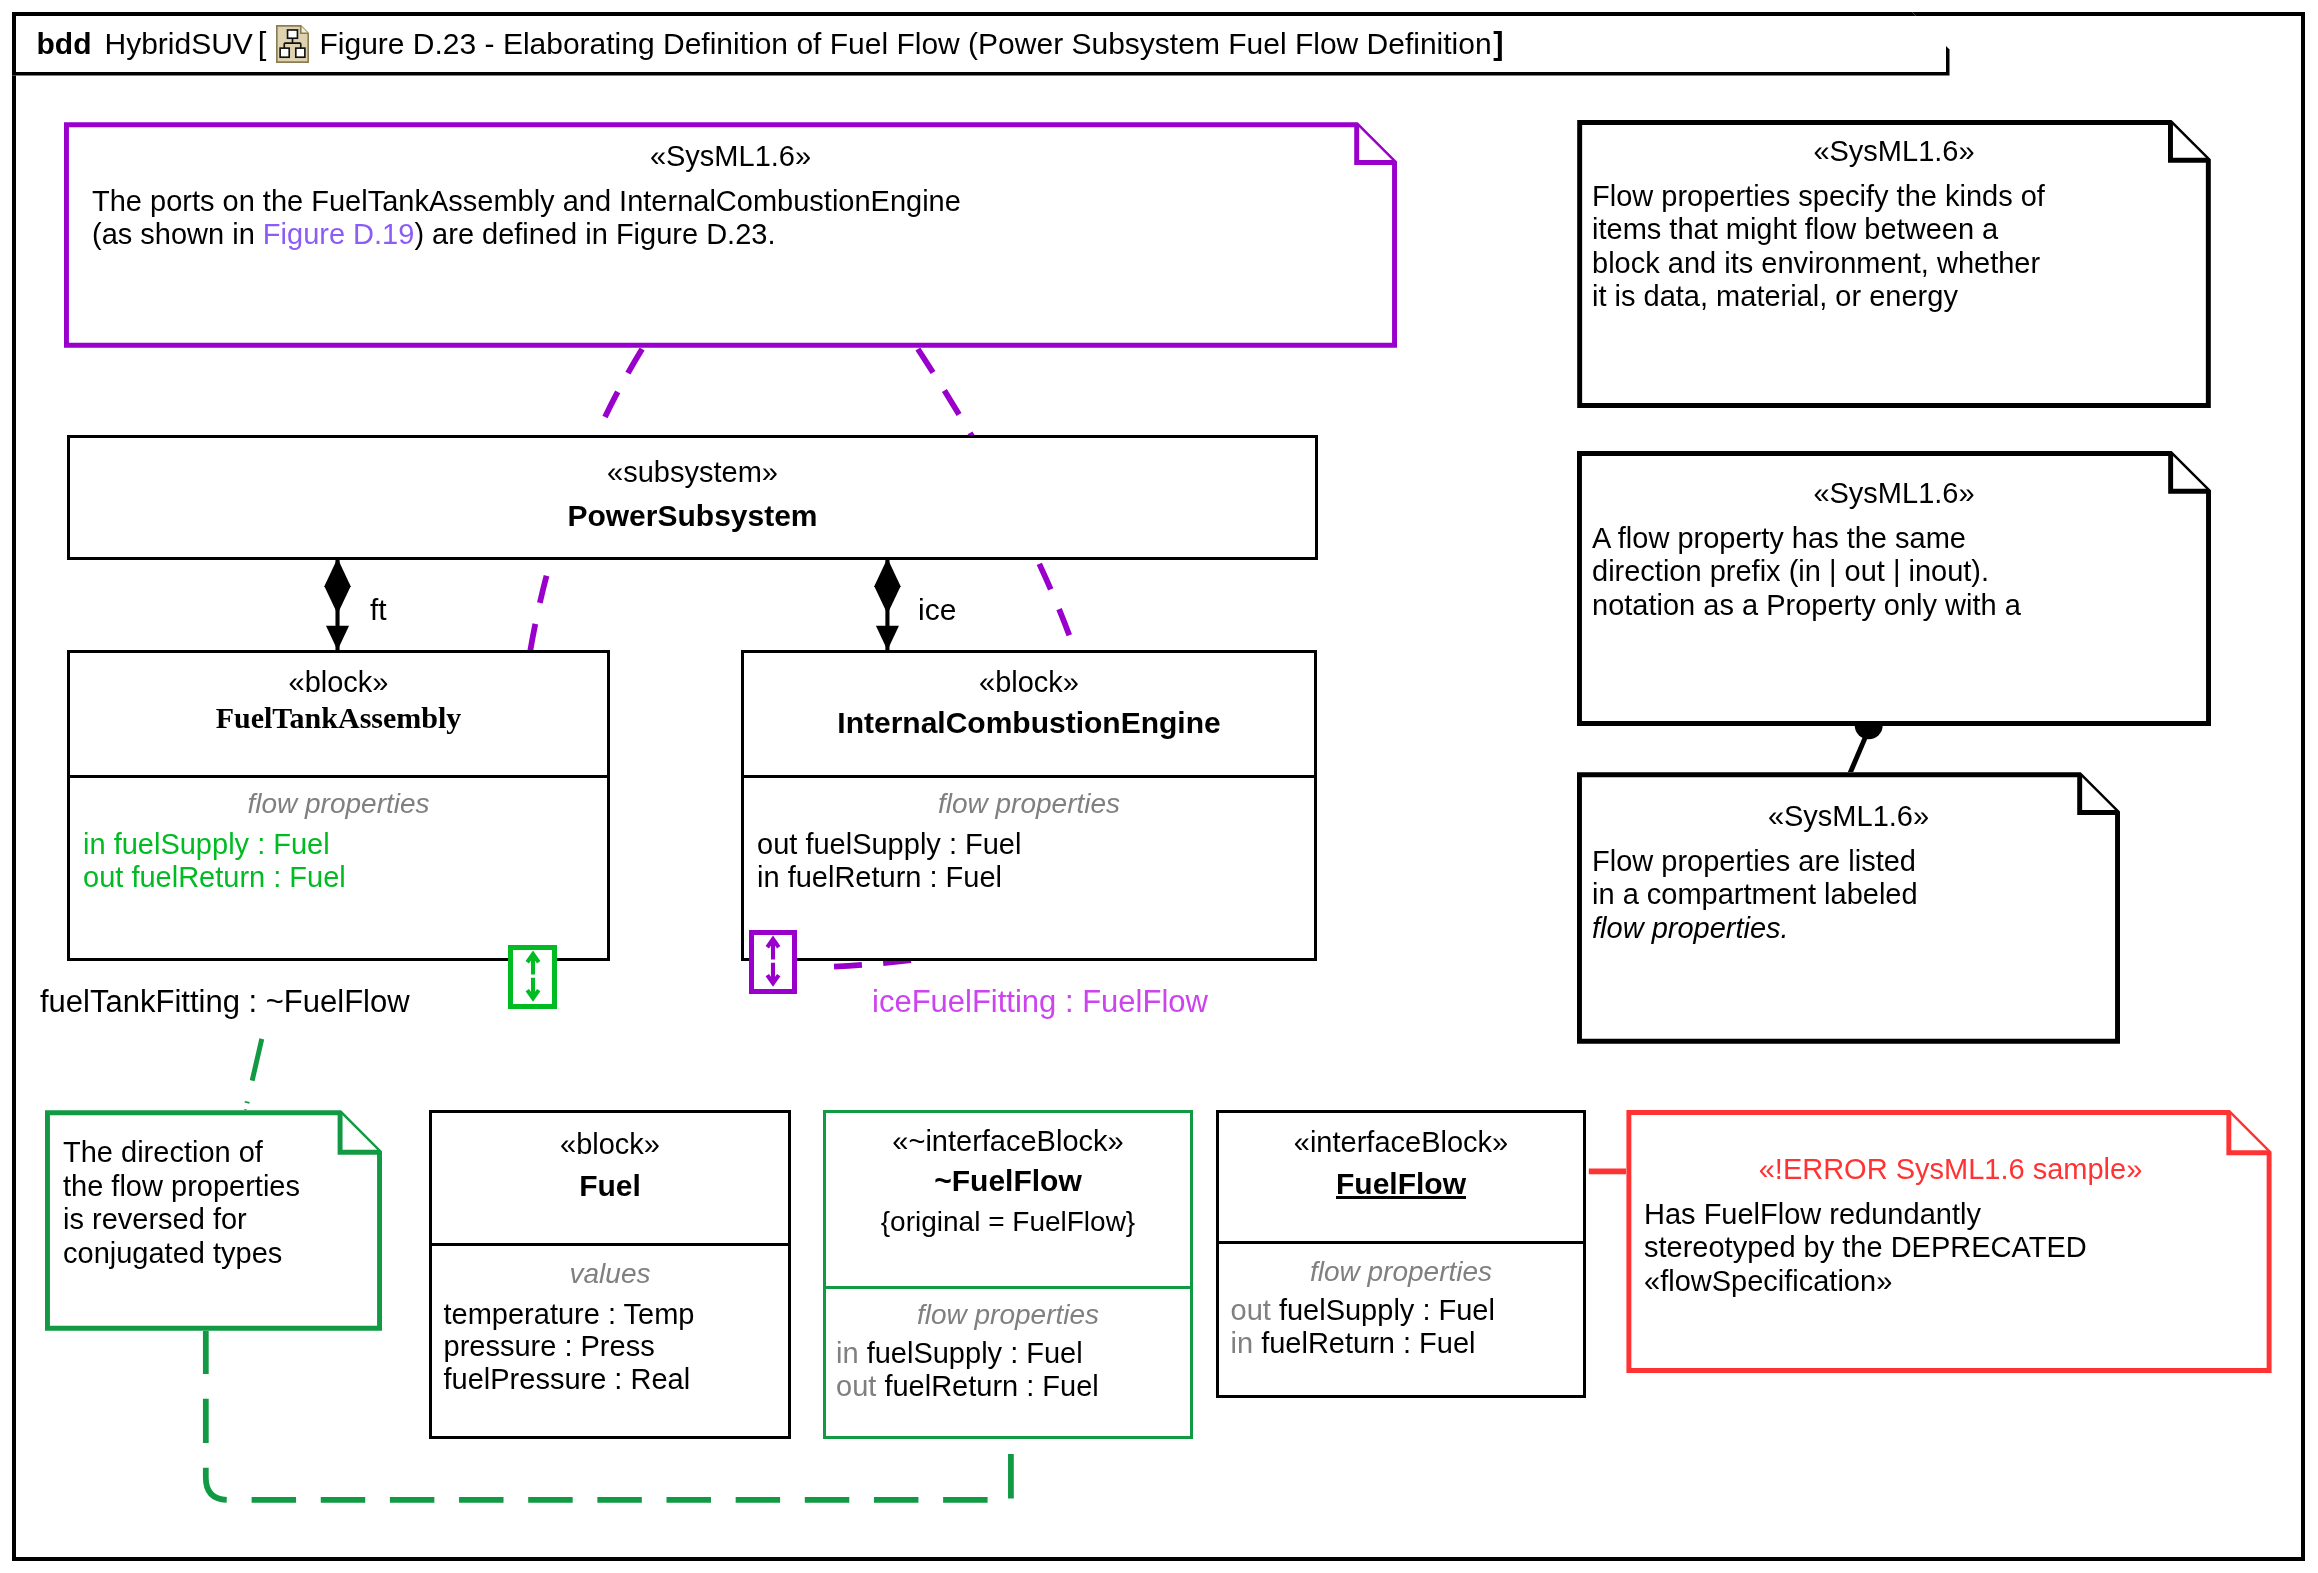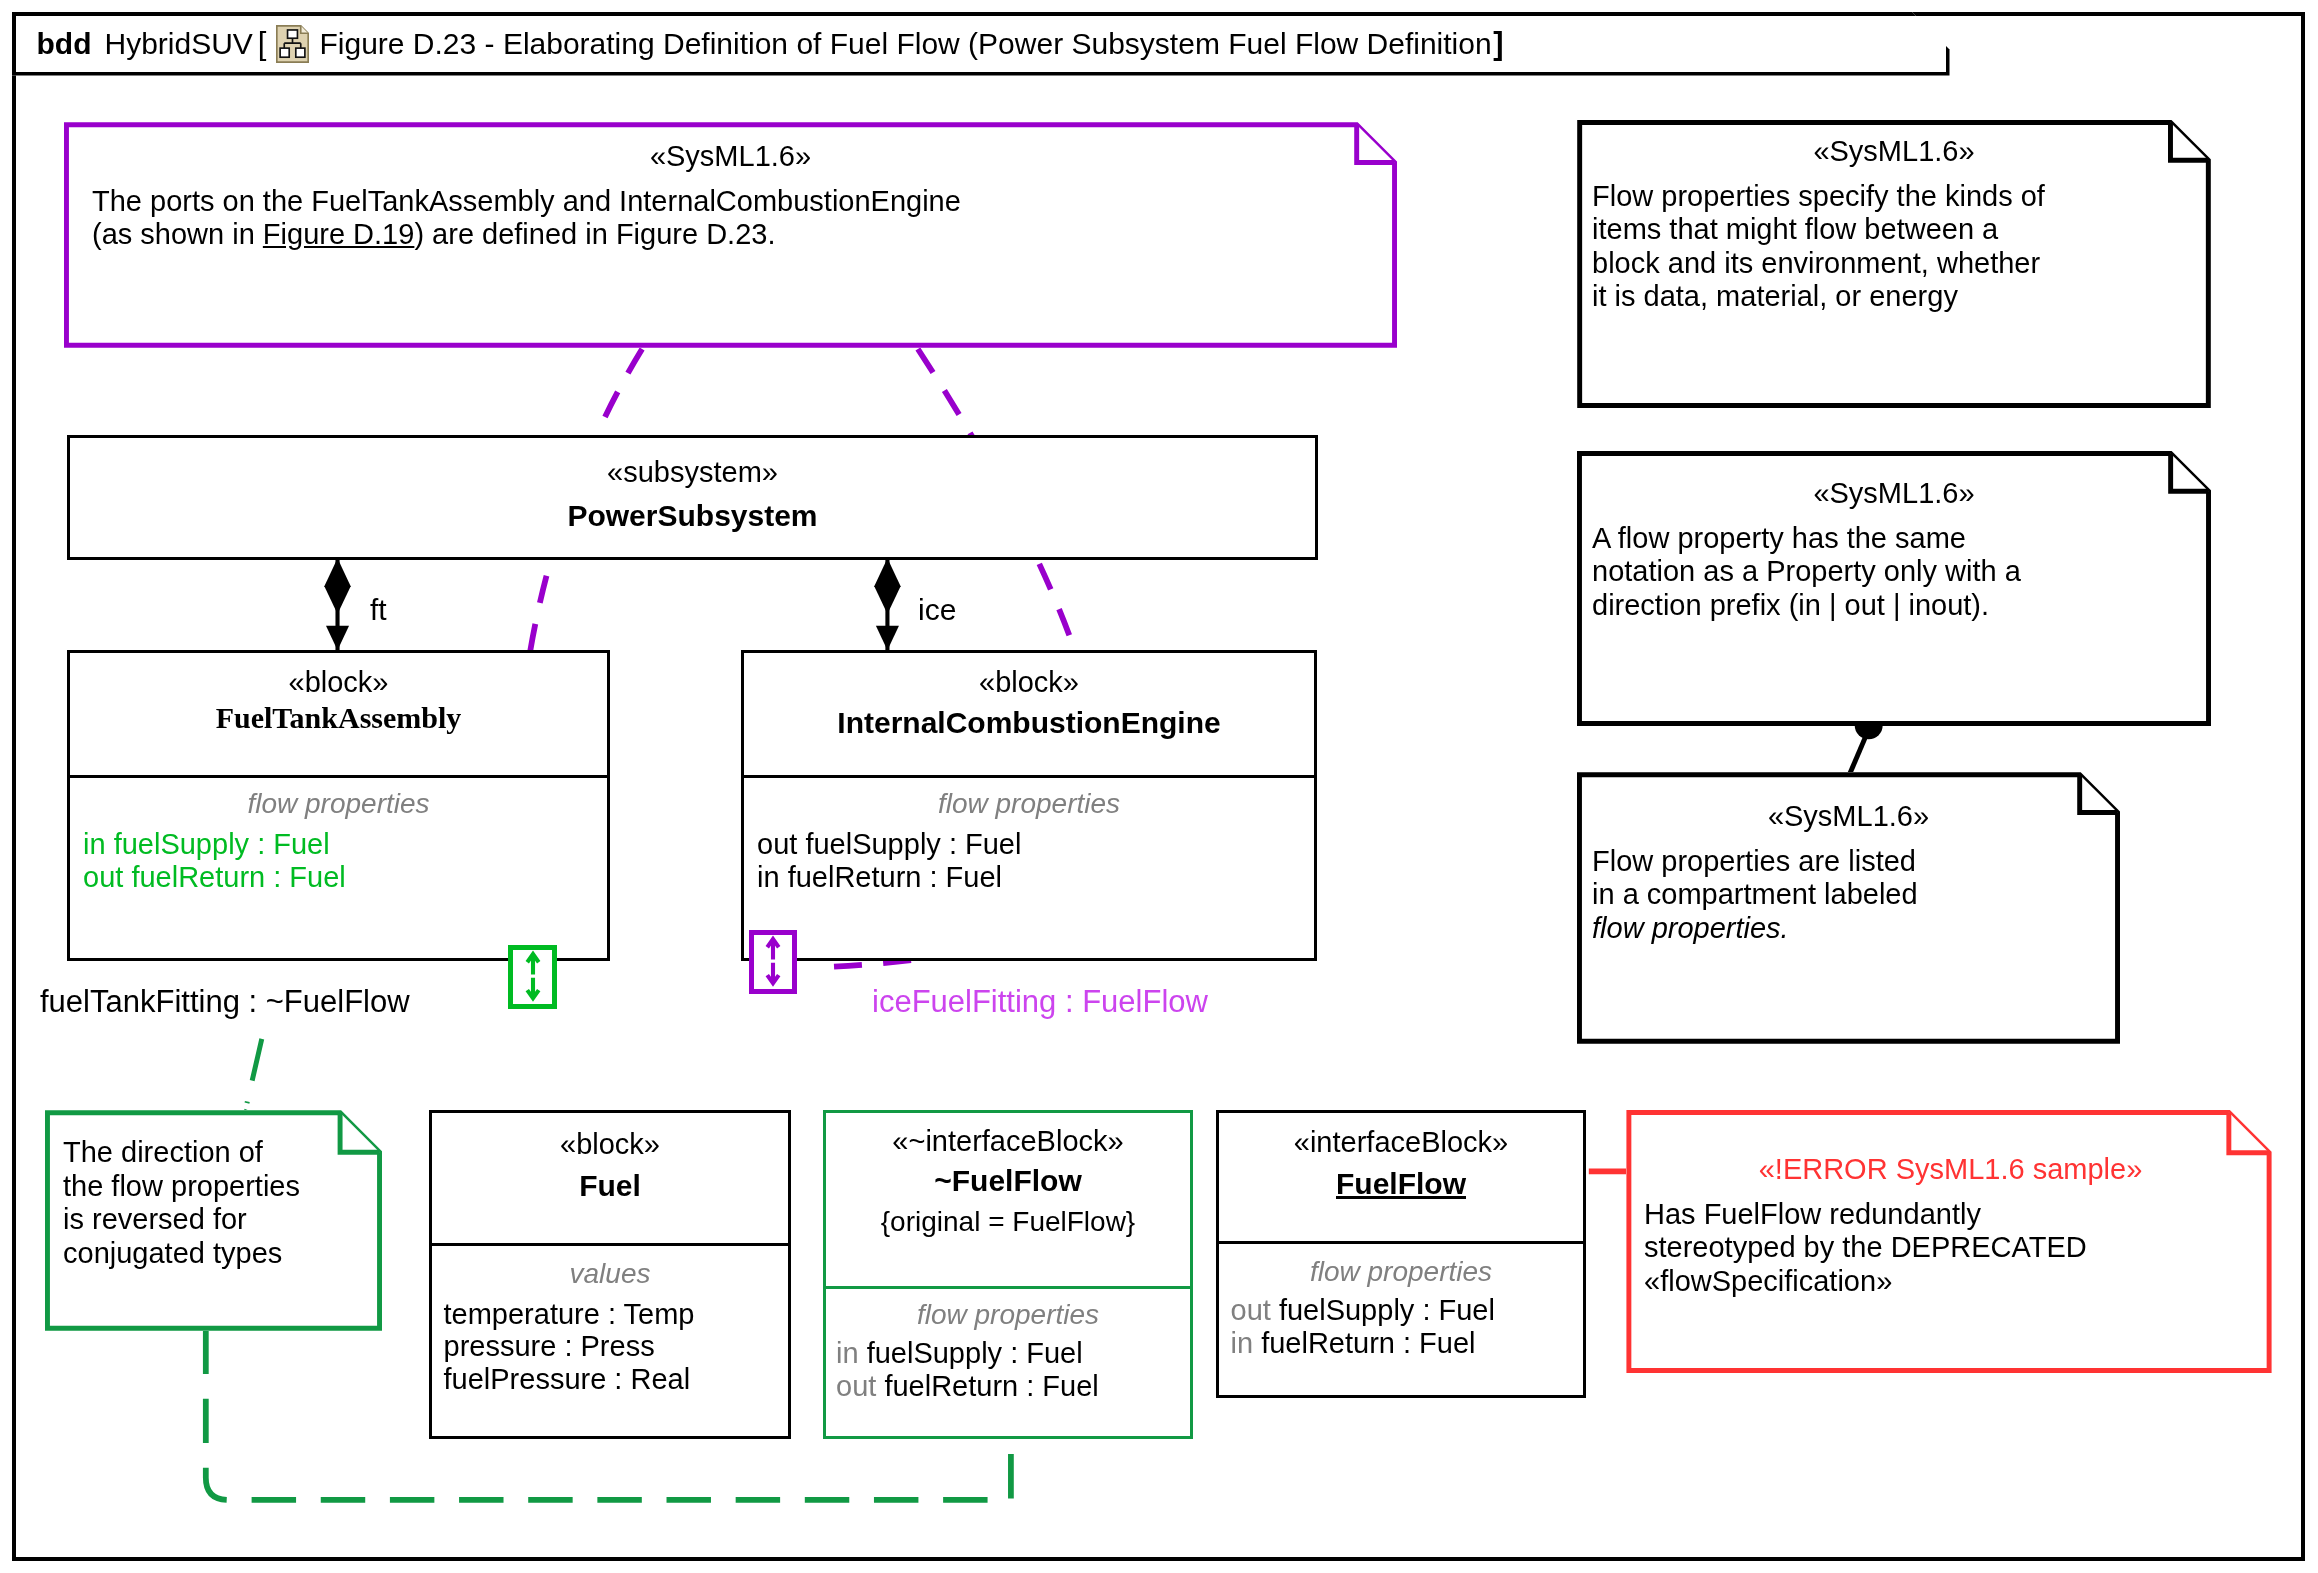--- a/index.html
+++ b/index.html
@@ -36,21 +36,21 @@
 
   
   .note{position:absolute;background:#fff;box-sizing:border-box;}
   .note .txt{position:relative;padding:11.5px 15px;}
   .note .ntitle{font-size:29px;text-align:center;margin-bottom:11.5px;}
   .note .nline{font-size:29px;line-height:1.16;color:#000;}
 
   .lbl{position:absolute;white-space:nowrap;}
 
   svg.overlay{position:absolute;left:0;top:0;width:2319px;height:1574px;pointer-events:none;}
-  .lnk{color:#000000;text-decoration:underline;}
+  .lnk{color:#8b5cf6;}
 </style>
 </head>
 <body>
 
 <div id="root">
 
   <div class="frame"></div>
 
   <div class="hdr">
     <div class="tab"></div>
@@ -126,22 +126,22 @@
   </div>
 
   <div class="note" style="left:1577px;top:451px;width:634px;height:275px;">
     <svg width="634" height="275" style="position:absolute;left:0;top:0;" viewBox="0 0 770 334">
       <path d="M3,3 H721 L767,49 V331 H3 Z" fill="#fff" stroke="#000" stroke-width="6"></path>
       <path d="M721,3 V49 H767" fill="#fff" stroke="#000" stroke-width="6"></path>
     </svg>
     <div class="txt" style="position:relative;padding-top:26px;">
       <div class="ntitle">«SysML1.6»</div>
       <div class="nline">A flow property has the same</div>
+      <div class="nline">direction prefix (in | out | inout).</div>
       <div class="nline">notation as a Property only with a</div>
-      <div class="nline">direction prefix (in | out | inout).</div>
     </div>
   </div>
 
   <div class="note" style="left:1577px;top:772px;width:543px;height:272px;">
     <svg width="543" height="272" style="position:absolute;left:0;top:0;" viewBox="0 0 660 330">
       <path d="M3,3 H611 L657,49 V327 H3 Z" fill="#fff" stroke="#000" stroke-width="6"></path>
       <path d="M611,3 V49 H657" fill="#fff" stroke="#000" stroke-width="6"></path>
     </svg>
     <div class="txt" style="position:relative;padding-top:28px;">
       <div class="ntitle">«SysML1.6»</div>

